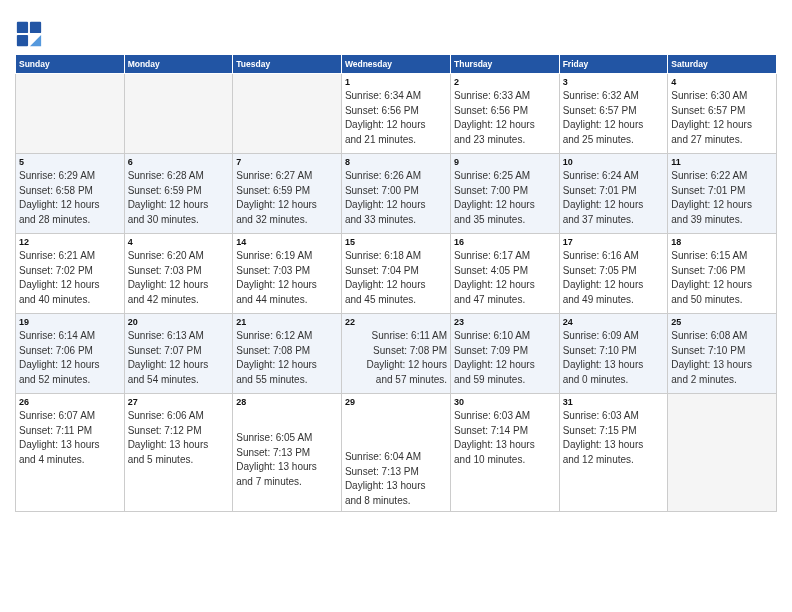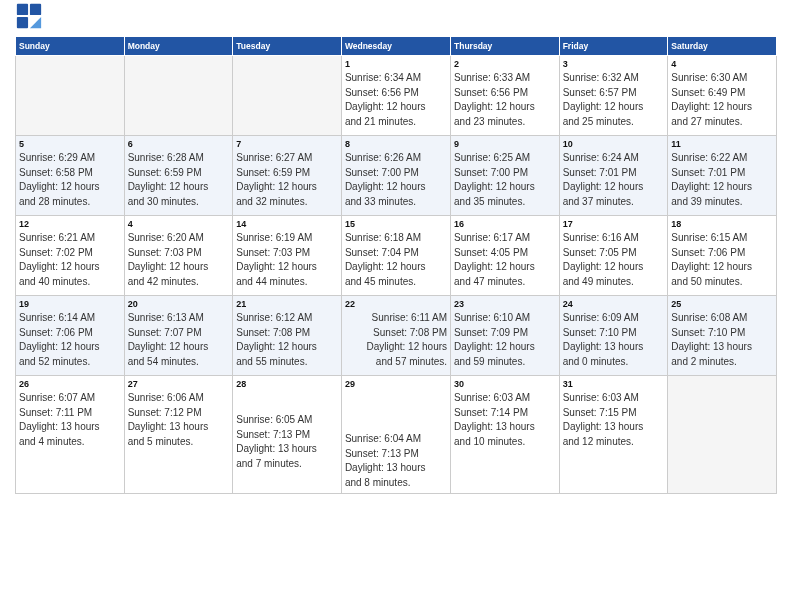--- a/index.html
+++ b/index.html
@@ -6,21 +6,21 @@
     body {
       width: 792px;
       height: 612px;
       font-family: Arial, sans-serif;
       background: #fff;
       overflow: hidden;
     }
     .page {
       width: 792px;
       height: 472px;
-      padding: 2px 15px;
+      padding: 20px 15px;
     }
     .header {
       display: flex;
       justify-content: space-between;
       align-items: flex-start;
       margin-bottom: 6px;
     }
     .logo {
       display: flex;
       align-items: center;
@@ -140,21 +140,21 @@
           <td>
             <div class="day-num">3</div>
             <div class="day-info" style="white-space: pre-line;">Sunrise: 6:32 AM
 Sunset: 6:57 PM
 Daylight: 12 hours
 and 25 minutes.</div>
           </td>
           <td>
             <div class="day-num">4</div>
             <div class="day-info" style="white-space: pre-line;">Sunrise: 6:30 AM
-Sunset: 6:49 PM
+Sunset: 6:57 PM
 Daylight: 12 hours
 and 27 minutes.</div>
           </td>
         </tr>
         <tr class="row-shade">
           <td>
             <div class="day-num">5</div>
             <div class="day-info" style="white-space: pre-line;">Sunrise: 6:29 AM
 Sunset: 6:58 PM
 Daylight: 12 hours

